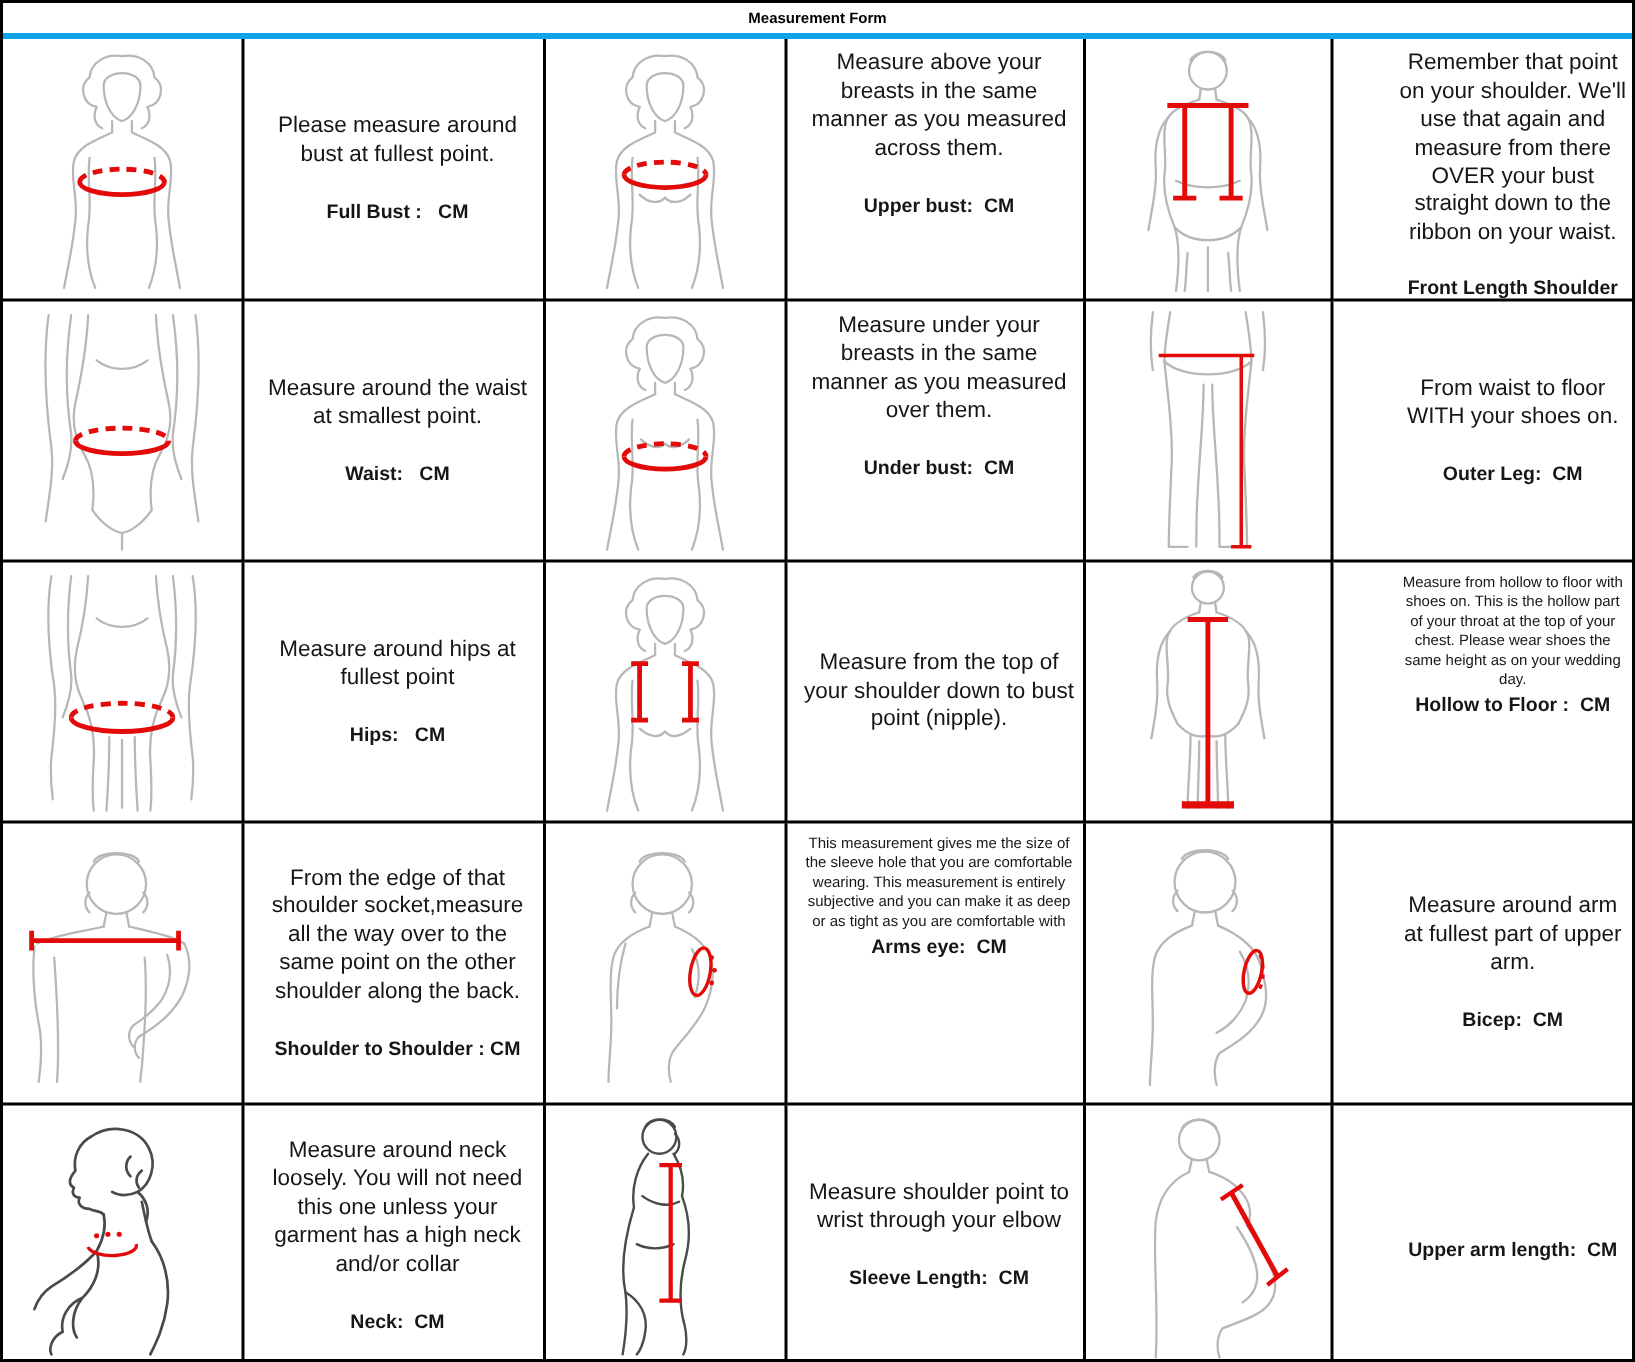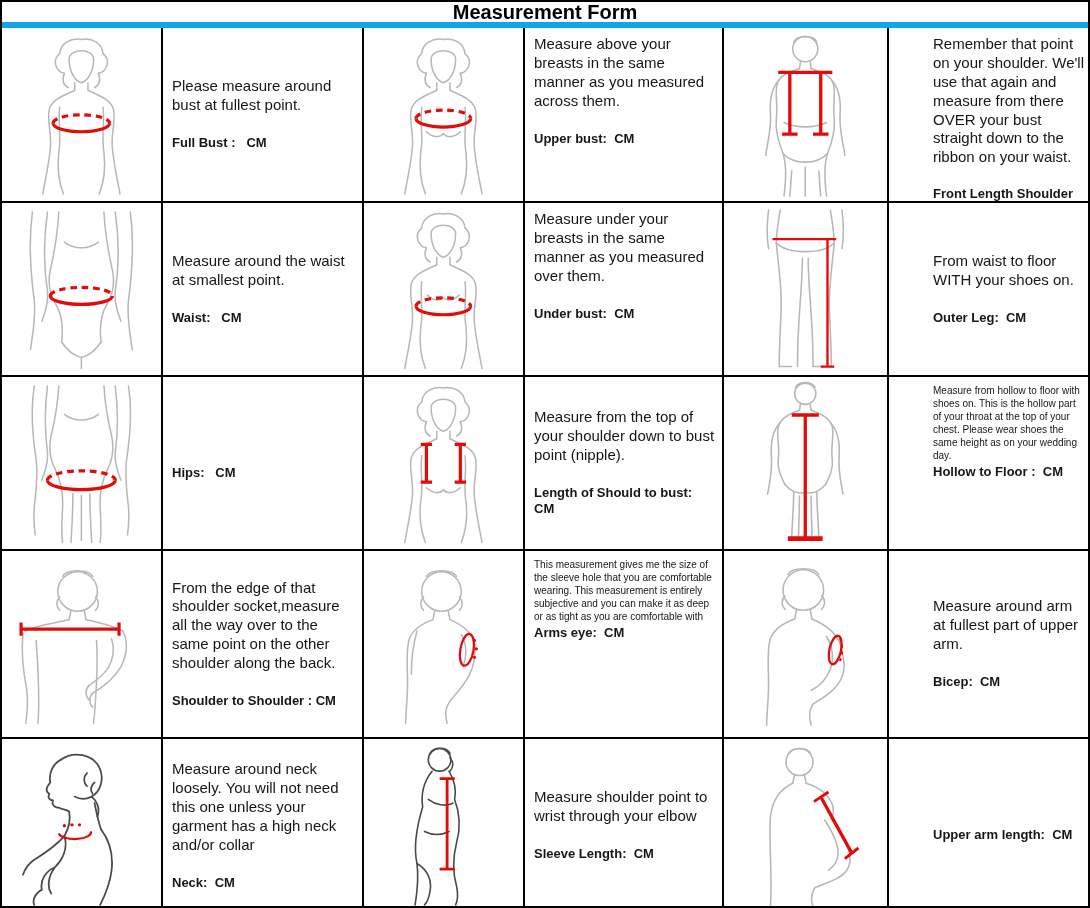--- a/index.html
+++ b/index.html
@@ -3,41 +3,41 @@
 <meta charset="utf-8">
 <style>
   html,body { margin:0; padding:0; background:#fff; }
   .page {
     width:1090px; height:908px; box-sizing:border-box;
     border:2px solid #000; background:#fff;
     font-family:"Liberation Sans", sans-serif; color:#161616;
     overflow:hidden;
   }
   .title-row {
-    height:20px; border-bottom:6px solid #0ea5e9;
+    height:20px; border-bottom:4px solid #0ea5e9;
     display:flex; align-items:center; justify-content:center;
-    font-size:20px; font-weight:bold; color:#000;
+    font-size:10px; font-weight:bold; color:#000;
   }
   .grid {
     display:grid;
     grid-template-columns:161px 201px 161px 199px 165px auto;
     grid-template-rows:175px 174px 174px 188px 173px;
   }
   .cell {
     box-sizing:border-box;
     border-right:2px solid #000; border-bottom:2px solid #000;
     overflow:hidden;
   }
   .cell.last-col { border-right:none;padding-left:44px; }
   .cell.last-row { border-bottom:none; }
   .img-cell { display:flex; align-items:center; justify-content:center; padding:1px; }
   .img-cell svg { width:96%; height:98%; }
   .txt-cell {
     display:flex; flex-direction:column; justify-content:center;
-    padding:6px 4px 6px 9px; font-size:15px; line-height:1.26;
+    padding:6px 4px 6px 9px; font-size:15px; line-height:1.26;text-align:center;
   }
   .txt-cell.top { justify-content:flex-start; padding-top:7px; }
   .desc { white-space:pre-wrap; }
   .desc.small { font-size:10px; line-height:1.3; }
   .label { font-weight:bold; font-size:13px; margin-top:20px; white-space:pre-wrap; }
   .label.tight { margin-top:19px; }
   .label.mid { margin-top:2px; }
   
   .g { stroke:#b7b7b7; fill:none; stroke-width:1.6; stroke-linecap:round; stroke-linejoin:round; }
   .dk { stroke:#4a4a4a; fill:none; stroke-width:1.9; stroke-linecap:round; stroke-linejoin:round; }
@@ -182,41 +182,41 @@
           <path d="M56 4 C55 22 52 40 48 56 C45 70 47 82 52 92 C58 104 61 118 60 134 C59 150 59 162 60 170"></path>
           <path d="M104 4 C105 22 108 40 112 56 C115 70 113 82 108 92 C102 104 99 118 100 134 C101 150 101 162 100 170"></path>
           <path d="M62 34 C72 42 88 42 98 34"></path>
           <path d="M80 120 L80 168 M71 118 C71 136 70 154 69 170 M89 118 C89 136 90 154 91 170"></path>
         </g>
         <path class="red" d="M44 104 A36 10 0 0 0 116 104"></path>
         <path class="red dash" d="M44 104 A36 10 0 0 1 116 104"></path>
       </svg>
     </div>
     <div class="cell txt-cell">
+      <div class="desc">Measure around hips at fullest point</div>
       <div class="label">Hips:   CM</div>
     </div>
 
     <div class="cell img-cell">
       <svg viewBox="0 0 160 172">
         <g class="g">
           <path d="M62 42 C52 40 49 27 57 21 C58 10 69 4 80 6 C91 4 102 10 103 21 C111 27 108 40 98 42"></path>
           <path d="M62 42 C59 49 61 55 66 57 M98 42 C101 49 99 55 94 57"></path>
           <path d="M67 27 C67 15 93 15 93 27 C93 40 87 50 80 52 C73 50 67 40 67 27"></path>
           <path d="M73 52 L73 60 C60 66 49 70 46 80 C43 92 49 106 47 122 C45 142 41 158 39 170"></path>
           <path d="M87 52 L87 60 C100 66 111 70 114 80 C117 92 111 106 113 122 C115 142 119 158 121 170"></path>
           <path d="M57 78 C55 94 59 110 56 126 C54 144 57 160 61 170"></path>
           <path d="M103 78 C105 94 101 110 104 126 C106 144 103 160 99 170"></path>
           <path d="M62 112 C69 118 76 119 80 114 M98 112 C91 118 84 119 80 114"></path>
         </g>
         <path class="red" d="M62 66 L62 106 M56 66 L68 66 M56 106 L68 106 M98 66 L98 106 M92 66 L104 66 M92 106 L104 106"></path>
       </svg>
     </div>
     <div class="cell txt-cell">
       <div class="desc">Measure from the top of your shoulder down to bust point (nipple).</div>
-      <div class="label">Length of Should to bust:  CM</div>
     </div>
 
     <div class="cell img-cell">
       <svg viewBox="0 0 160 172">
         <g class="g">
           <circle cx="80" cy="14" r="11"></circle>
           <path d="M70 7 C74 1 86 1 90 7"></path>
           <path d="M75 25 L74 31 M85 25 L86 31"></path>
           <path d="M74 31 C62 35 54 40 52 48 C50 58 54 70 52 82 C51 92 55 100 59 108 M86 31 C98 35 106 40 108 48 C110 58 106 70 108 82 C109 92 105 100 101 108"></path>
           <path d="M54 44 C46 52 44 66 45 80 C46 94 43 106 41 118 M106 44 C114 52 116 66 115 80 C114 94 117 106 119 118"></path>

